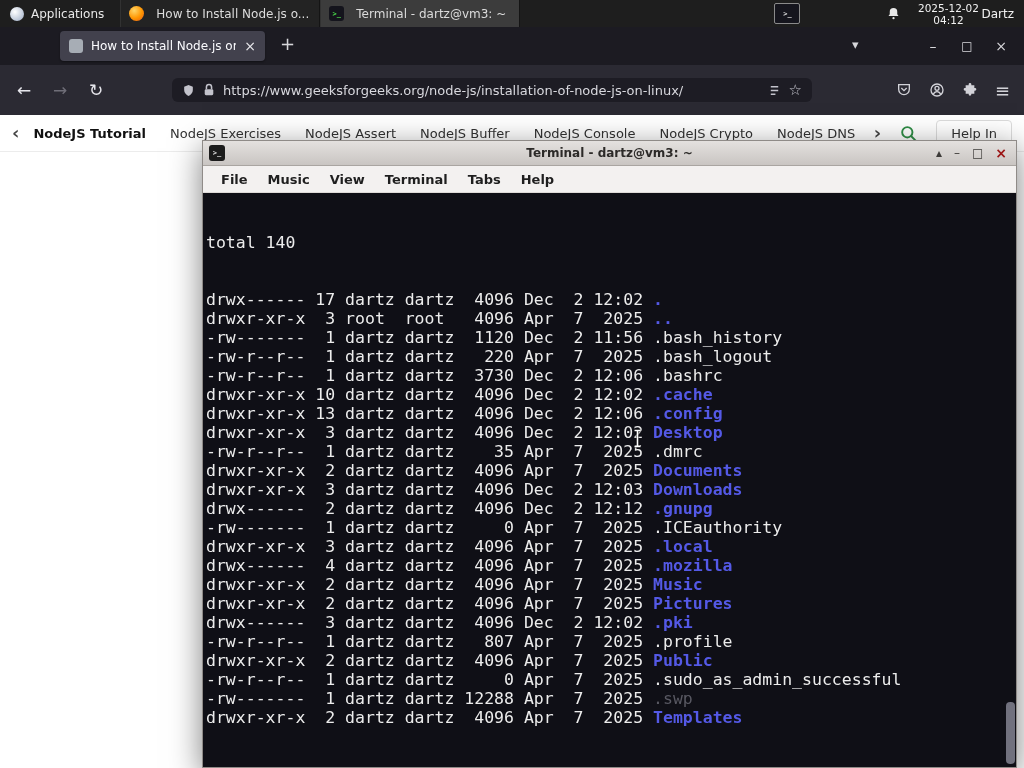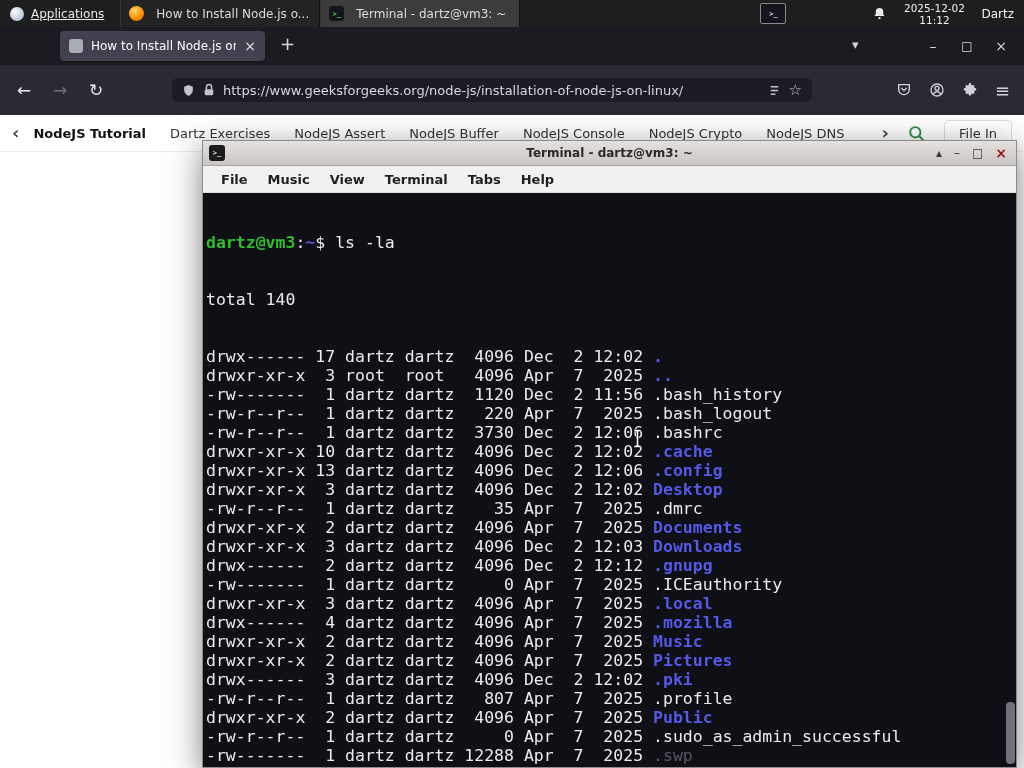--- a/index.html
+++ b/index.html
@@ -8,39 +8,39 @@
     position:relative; width:1024px; height:768px; overflow:hidden;
     background:#fff; font-family:"DejaVu Sans","Liberation Sans",sans-serif;
   }
 
   
   .panel {
     position:absolute; top:0; left:0; right:0; height:27px;
     background:#1e1e1e; color:#e8e8e8; display:flex; align-items:center;
     font-size:12px; z-index:3;
   }
-  .apps { display:flex; align-items:center; gap:7px; height:100%; padding:0 10px;text-decoration:underline; }
+  .apps { display:flex; align-items:center; gap:7px; height:100%; padding:0 10px; }
   .apps-icon { width:14px; height:14px; border-radius:50%;
     background:radial-gradient(circle at 35% 35%, #ffffff, #b9c4d6 70%, #8a95a8); }
   .taskbar { display:flex; height:100%; margin-left:6px; }
   .taskbtn { width:200px; display:flex; align-items:center; gap:12px; padding:0 8px;
     border-left:1px solid #323232; border-right:1px solid #141414; background:#232323; }
   .taskbtn.active { background:#3c3c3c; }
   .ttitle { overflow:hidden; white-space:nowrap; text-overflow:clip; color:#dcdcdc; }
   .ticon { width:15px; height:15px; flex:0 0 15px; border-radius:50%; }
   .icon-firefox { background:radial-gradient(circle at 35% 30%, #ffd567, #ff9500 55%, #e4581f); }
   .icon-codium { background:radial-gradient(circle at 35% 30%, #9ed0f5, #3f9ae0 55%, #1b6fb4); }
   .icon-terminal { border-radius:3px; background:#14141c; color:#4ade4a;
     font:bold 7px "DejaVu Sans Mono",monospace; display:flex; align-items:center; justify-content:center; }
   .panel-right { margin-left:auto; display:flex; align-items:center; padding-right:10px; }
   .tray-icon { width:26px; height:21px; border:1px solid #8a8a8a; border-radius:2px;
     background:#15151d; display:flex; align-items:center; justify-content:center; margin-right:86px; }
   .tray-glyph { color:#dcdcdc; font:bold 7px "DejaVu Sans Mono",monospace; }
   .bell { display:flex; align-items:center; margin-right:14px; }
-  .clock { text-align:center; font-size:10.5px; line-height:12px; width:66px; margin-right:14px; color:#f2f2f2; }
+  .clock { text-align:center; font-size:10.5px; line-height:12px; width:66px; color:#f2f2f2; }
   .user { font-size:12px; color:#f2f2f2; }
 
   
   .tabbar { position:absolute; top:27px; left:0; right:0; height:38px; background:#1c1b22; z-index:1; }
   .tab { position:absolute; left:60px; top:4px; width:205px; height:30px; background:#42414d;
     border-radius:4px; display:flex; align-items:center; gap:8px; padding:0 9px;
     color:#fbfbfe; font-size:12px; box-shadow:0 1px 2px rgba(0,0,0,.4); }
   .favicon { width:14px; height:14px; flex:0 0 14px; border-radius:3px; background:#a7adb5; }
   .tab-title { flex:1; overflow:hidden; white-space:nowrap; }
   .tab-close { font-size:14px; opacity:.9; }
@@ -134,21 +134,21 @@
           <span class="tray-glyph">&gt;_</span>
         </span>
       <span class="bell">
         <svg viewBox="0 0 24 24" width="15" height="15" fill="#e8e8e8">
             <path d="M12 3a6 6 0 0 0-6 6v4l-2 3h16l-2-3V9a6 6 0 0 0-6-6z"></path>
             <circle cx="12" cy="19.5" r="1.8"></circle>
           </svg>
       </span>
       <div class="clock">
         <div>2025-12-02</div>
-        <div>11:12</div>
+        <div>04:12</div>
       </div>
       <span class="user">Dartz</span>
     </div>
   </div>
 
   <div class="tabbar">
     <div class="tab">
       <span class="favicon"></span>
       <span class="tab-title">How to Install Node.js on</span>
       <span class="tab-close">×</span>
@@ -207,36 +207,36 @@
       </span>
       <span class="menu-glyph">≡</span>
     </div>
   </div>
 
   <div class="page">
     <div class="gfgnav">
       <span class="chev">‹</span>
       <div class="gfg-items">
           <span class="gfg-item gfg-first">NodeJS Tutorial</span>
-          <span class="gfg-item">Dartz Exercises</span>
+          <span class="gfg-item">NodeJS Exercises</span>
           <span class="gfg-item">NodeJS Assert</span>
           <span class="gfg-item">NodeJS Buffer</span>
           <span class="gfg-item">NodeJS Console</span>
           <span class="gfg-item">NodeJS Crypto</span>
           <span class="gfg-item">NodeJS DNS</span>
         </div>
       <div class="gfg-right">
         <span class="chev">›</span>
         <span class="gfg-search">
           <svg viewBox="0 0 24 24" width="19" height="19" fill="none" stroke="currentColor" stroke-width="2.4" stroke-linecap="round">
               <circle cx="10.5" cy="10.5" r="6.5"></circle>
               <path d="M15.5 15.5L21 21"></path>
             </svg>
         </span>
-        <span class="signin">File In</span>
+        <span class="signin">Help In</span>
       </div>
     </div>
   </div>
 
   <div class="twin">
     <div class="ttitlebar">
       <span class="ttb-icon">&gt;_</span>
       <span class="ttb-title">Terminal - dartz@vm3: ~</span>
       <div class="ttb-ctl">
         <span class="tctl">▴</span>
@@ -247,21 +247,20 @@
     </div>
     <div class="tmenubar">
         <span class="tmenu-item">File</span>
         <span class="tmenu-item">Music</span>
         <span class="tmenu-item">View</span>
         <span class="tmenu-item">Terminal</span>
         <span class="tmenu-item">Tabs</span>
         <span class="tmenu-item">Help</span>
       </div>
     <div class="tbody">
-      <div class="tline"><span class="green">dartz@vm3</span><span>:</span><span class="blue">~</span><span>$ </span><span>ls -la</span></div>
       <div class="tline">total 140</div>
       <div><div class="tline"><span>drwx------ 17 dartz dartz  4096 Dec  2 12:02 </span><span class="t-dir">.</span></div><div class="tline"><span>drwxr-xr-x  3 root  root   4096 Apr  7  2025 </span><span class="t-dir">..</span></div><div class="tline"><span>-rw-------  1 dartz dartz  1120 Dec  2 11:56 </span><span class="t-file">.bash_history</span></div><div class="tline"><span>-rw-r--r--  1 dartz dartz   220 Apr  7  2025 </span><span class="t-file">.bash_logout</span></div><div class="tline"><span>-rw-r--r--  1 dartz dartz  3730 Dec  2 12:06 </span><span class="t-file">.bashrc</span></div><div class="tline"><span>drwxr-xr-x 10 dartz dartz  4096 Dec  2 12:02 </span><span class="t-dir">.cache</span></div><div class="tline"><span>drwxr-xr-x 13 dartz dartz  4096 Dec  2 12:06 </span><span class="t-dir">.config</span></div><div class="tline"><span>drwxr-xr-x  3 dartz dartz  4096 Dec  2 12:02 </span><span class="t-dir">Desktop</span></div><div class="tline"><span>-rw-r--r--  1 dartz dartz    35 Apr  7  2025 </span><span class="t-file">.dmrc</span></div><div class="tline"><span>drwxr-xr-x  2 dartz dartz  4096 Apr  7  2025 </span><span class="t-dir">Documents</span></div><div class="tline"><span>drwxr-xr-x  3 dartz dartz  4096 Dec  2 12:03 </span><span class="t-dir">Downloads</span></div><div class="tline"><span>drwx------  2 dartz dartz  4096 Dec  2 12:12 </span><span class="t-dir">.gnupg</span></div><div class="tline"><span>-rw-------  1 dartz dartz     0 Apr  7  2025 </span><span class="t-file">.ICEauthority</span></div><div class="tline"><span>drwxr-xr-x  3 dartz dartz  4096 Apr  7  2025 </span><span class="t-dir">.local</span></div><div class="tline"><span>drwx------  4 dartz dartz  4096 Apr  7  2025 </span><span class="t-dir">.mozilla</span></div><div class="tline"><span>drwxr-xr-x  2 dartz dartz  4096 Apr  7  2025 </span><span class="t-dir">Music</span></div><div class="tline"><span>drwxr-xr-x  2 dartz dartz  4096 Apr  7  2025 </span><span class="t-dir">Pictures</span></div><div class="tline"><span>drwx------  3 dartz dartz  4096 Dec  2 12:02 </span><span class="t-dir">.pki</span></div><div class="tline"><span>-rw-r--r--  1 dartz dartz   807 Apr  7  2025 </span><span class="t-file">.profile</span></div><div class="tline"><span>drwxr-xr-x  2 dartz dartz  4096 Apr  7  2025 </span><span class="t-dir">Public</span></div><div class="tline"><span>-rw-r--r--  1 dartz dartz     0 Apr  7  2025 </span><span class="t-file">.sudo_as_admin_successful</span></div><div class="tline"><span>-rw-------  1 dartz dartz 12288 Apr  7  2025 </span><span class="t-dim">.swp</span></div><div class="tline"><span>drwxr-xr-x  2 dartz dartz  4096 Apr  7  2025 </span><span class="t-dir">Templates</span></div></div>
       <div class="tscroll">
         <div class="tthumb"></div>
       </div>
     </div>
   </div>
 
   <svg class="ibeam" width="13" height="21" viewBox="0 0 13 21">
     <g stroke="#000" stroke-width="3.4" fill="none" opacity="0.55">

